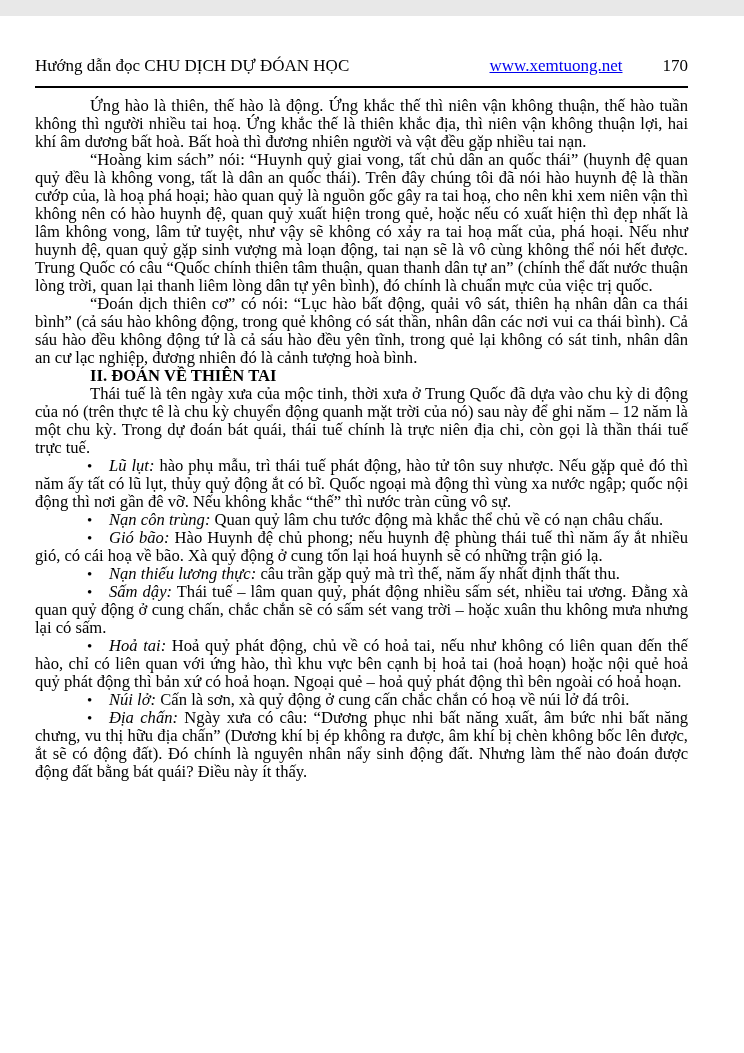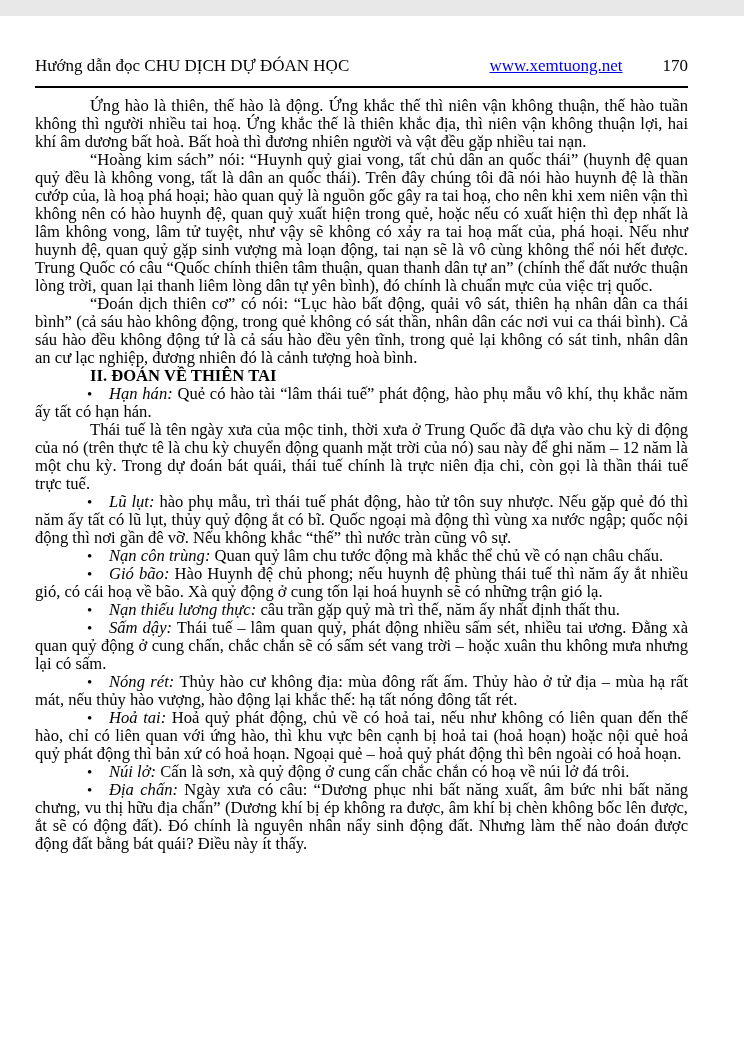--- a/index.html
+++ b/index.html
@@ -75,36 +75,34 @@
   <div class="body">
 
     <p class="indent">Ứng hào là thiên, thế hào là động. Ứng khắc thế thì niên vận không thuận, thế hào tuần không thì người nhiều tai hoạ. Ứng khắc thế là thiên khắc địa, thì niên vận không thuận lợi, hai khí âm dương bất hoà. Bất hoà thì đương nhiên người và vật đều gặp nhiều tai nạn.</p>
 
     <p class="indent">“Hoàng kim sách” nói: “Huynh quỷ giai vong, tất chủ dân an quốc thái” (huynh đệ quan quỷ đều là không vong, tất là dân an quốc thái). Trên đây chúng tôi đã nói hào huynh đệ là thần cướp của, là hoạ phá hoại; hào quan quỷ là nguồn gốc gây ra tai hoạ, cho nên khi xem niên vận thì không nên có hào huynh đệ, quan quỷ xuất hiện trong quẻ, hoặc nếu có xuất hiện thì đẹp nhất là lâm không vong, lâm tử tuyệt, như vậy sẽ không có xảy ra tai hoạ mất của, phá hoại. Nếu như huynh đệ, quan quỷ gặp sinh vượng mà loạn động, tai nạn sẽ là vô cùng không thể nói hết được. Trung Quốc có câu “Quốc chính thiên tâm thuận, quan thanh dân tự an” (chính thể đất nước thuận lòng trời, quan lại thanh liêm lòng dân tự yên bình), đó chính là chuẩn mực của việc trị quốc.</p>
 
     <p class="indent">“Đoán dịch thiên cơ” có nói: “Lục hào bất động, quải vô sát, thiên hạ nhân dân ca thái bình” (cả sáu hào không động, trong quẻ không có sát thần, nhân dân các nơi vui ca thái bình). Cả sáu hào đều không động tứ là cả sáu hào đều yên tĩnh, trong quẻ lại không có sát tinh, nhân dân an cư lạc nghiệp, đương nhiên đó là cảnh tượng hoà bình.</p>
 
     <p class="section-heading">II. ĐOÁN VỀ THIÊN TAI</p>
 
-    <p class="bullet-para"><span class="dot">•</span><span class="lead">Hạn hán:</span><span> Quẻ có hào tài “lâm thái tuế” phát động, hào phụ mẫu vô khí, thụ khắc năm ấy tất có hạn hán.</span></p>
 
     <p class="indent">Thái tuế là tên ngày xưa của mộc tinh, thời xưa ở Trung Quốc đã dựa vào chu kỳ di động của nó (trên thực tê là chu kỳ chuyển động quanh mặt trời của nó) sau này để ghi năm – 12 năm là một chu kỳ. Trong dự đoán bát quái, thái tuế chính là trực niên địa chi, còn gọi là thần thái tuế trực tuế.</p>
 
     <p class="bullet-para"><span class="dot">•</span><span class="lead">Lũ lụt:</span><span> hào phụ mẫu, trì thái tuế phát động, hào tử tôn suy nhược. Nếu gặp quẻ đó thì năm ấy tất có lũ lụt, thủy quỷ động ắt có bĩ. Quốc ngoại mà động thì vùng xa nước ngập; quốc nội động thì nơi gần đê vỡ. Nếu không khắc “thế” thì nước tràn cũng vô sự.</span></p>
 
     <p class="bullet-para"><span class="dot">•</span><span class="lead">Nạn côn trùng:</span><span> Quan quỷ lâm chu tước động mà khắc thể chủ về có nạn châu chấu.</span></p>
 
     <p class="bullet-para"><span class="dot">•</span><span class="lead">Gió bão:</span><span> Hào Huynh đệ chủ phong; nếu huynh đệ phùng thái tuế thì năm ấy ắt nhiều gió, có cái hoạ về bão. Xà quỷ động ở cung tốn lại hoá huynh sẽ có những trận gió lạ.</span></p>
 
     <p class="bullet-para"><span class="dot">•</span><span class="lead">Nạn thiếu lương thực:</span><span> câu trần gặp quỷ mà trì thế, năm ấy nhất định thất thu.</span></p>
 
 
     <p class="bullet-para"><span class="dot">•</span><span class="lead">Sấm dậy:</span><span> Thái tuế – lâm quan quỷ, phát động nhiều sấm sét, nhiều tai ương. Đằng xà quan quỷ động ở cung chấn, chắc chắn sẽ có sấm sét vang trời – hoặc xuân thu không mưa nhưng lại có sấm.</span></p>
 
-    <p class="bullet-para"><span class="dot">•</span><span class="lead">Nóng rét:</span><span> Thủy hào cư không địa: mùa đông rất ấm. Thủy hào ở tử địa – mùa hạ rất mát, nếu thủy hào vượng, hào động lại khắc thế: hạ tất nóng đông tất rét.</span></p>
 
     <p class="bullet-para"><span class="dot">•</span><span class="lead">Hoả tai:</span><span> Hoả quỷ phát động, chủ về có hoả tai, nếu như không có liên quan đến thế hào, chỉ có liên quan với ứng hào, thì khu vực bên cạnh bị hoả tai (hoả hoạn) hoặc nội quẻ hoả quỷ phát động thì bản xứ có hoả hoạn. Ngoại quẻ – hoả quỷ phát động thì bên ngoài có hoả hoạn.</span></p>
 
     <p class="bullet-para"><span class="dot">•</span><span class="lead">Núi lở:</span><span> Cấn là sơn, xà quỷ động ở cung cấn chắc chắn có hoạ về núi lở đá trôi.</span></p>
 
     <p class="bullet-para"><span class="dot">•</span><span class="lead">Địa chấn:</span><span> Ngày xưa có câu: “Dương phục nhi bất năng xuất, âm bức nhi bất năng chưng, vu thị hữu địa chấn” (Dương khí bị ép không ra được, âm khí bị chèn không bốc lên được, ắt sẽ có động đất). Đó chính là nguyên nhân nẩy sinh động đất. Nhưng làm thế nào đoán được động đất bằng bát quái? Điều này ít thấy.</span></p>
 
   </div>
 </div>
 

